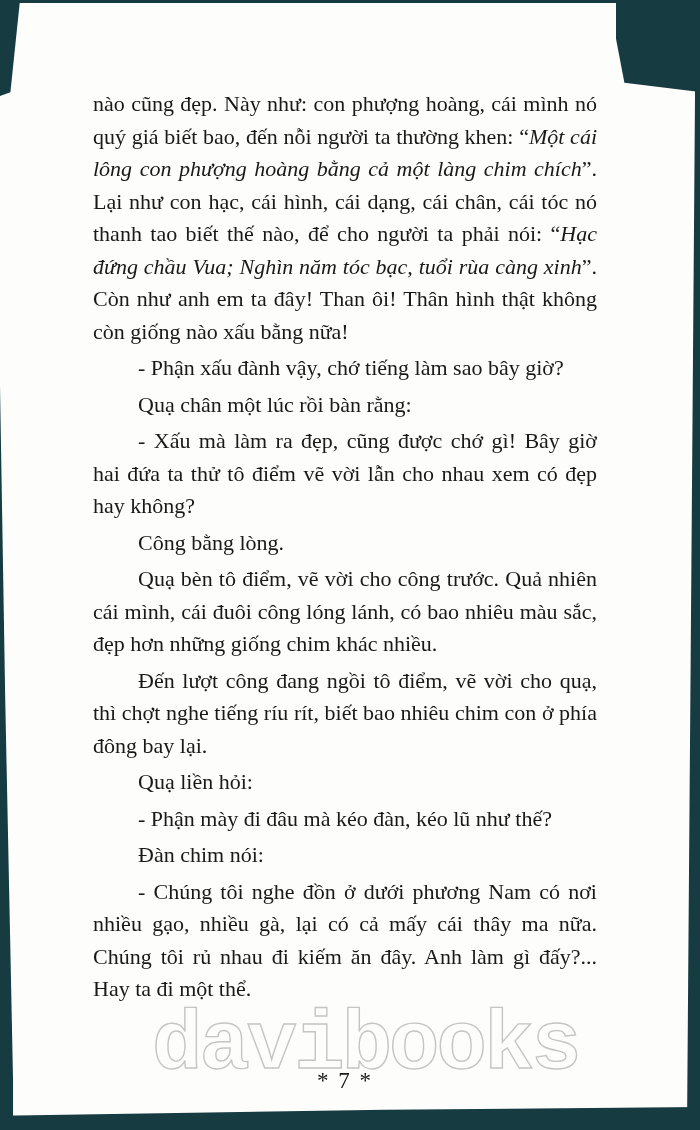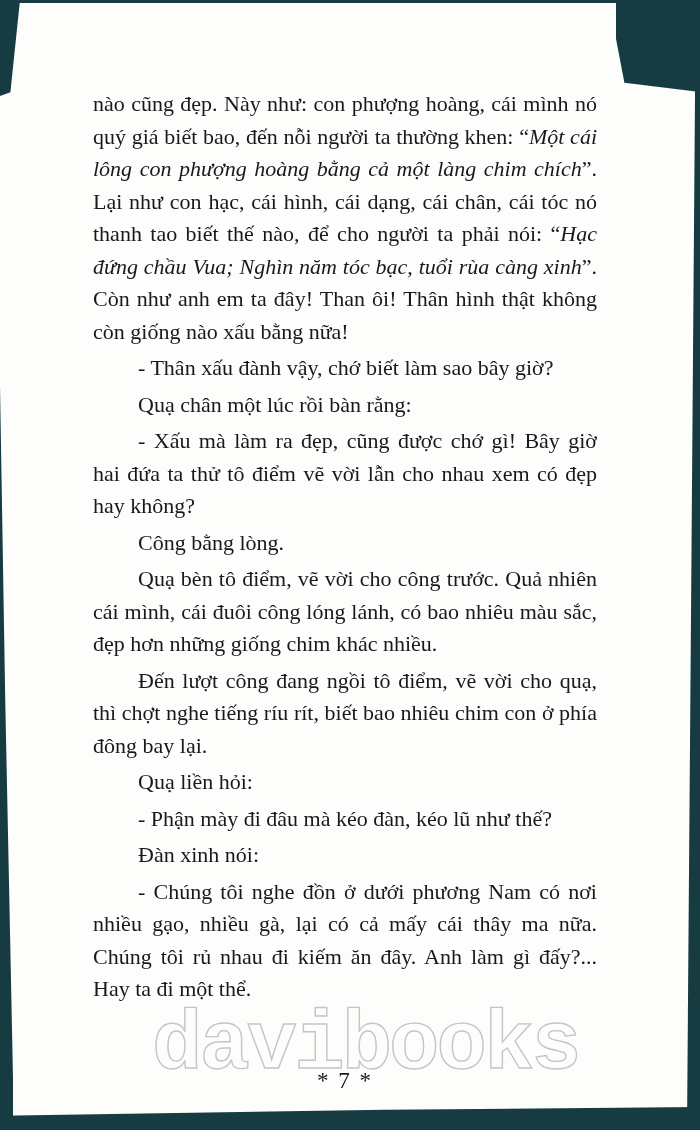--- a/index.html
+++ b/index.html
@@ -115,29 +115,29 @@
     left: 0; top: 1107px;
     width: 700px; height: 23px;
     clip-path: polygon(0 38%, 55% 12%, 100% 0, 100% 100%, 0 100%);
   }
 </style>
 </head>
 <body>
 
 <div class="text-block">
     <p><span>nào cũng đẹp. Này như: con phượng hoàng, cái mình nó quý giá biết bao, đến nỗi người ta thường khen: “</span><span class="em">Một cái lông con phượng hoàng bằng cả một làng chim chích</span><span>”. Lại như con hạc, cái hình, cái dạng, cái chân, cái tóc nó thanh tao biết thế nào, để cho người ta phải nói: “</span><span class="em">Hạc đứng chầu Vua; Nghìn năm tóc bạc, tuổi rùa càng xinh</span><span>”. Còn như anh em ta đây! Than ôi! Thân hình thật không còn giống nào xấu bằng nữa!</span></p>
-    <p class="indent"><span>- Thân xấu đành vậy, chớ biết làm sao bây giờ?</span></p>
+    <p class="indent"><span>- Phận xấu đành vậy, chớ tiếng làm sao bây giờ?</span></p>
     <p class="indent"><span>Quạ chân một lúc rồi bàn rằng:</span></p>
     <p class="indent"><span>- Xấu mà làm ra đẹp, cũng được chớ gì! Bây giờ hai đứa ta thử tô điểm vẽ vời lẫn cho nhau xem có đẹp hay không?</span></p>
     <p class="indent"><span>Công bằng lòng.</span></p>
     <p class="indent"><span>Quạ bèn tô điểm, vẽ vời cho công trước. Quả nhiên cái mình, cái đuôi công lóng lánh, có bao nhiêu màu sắc, đẹp hơn những giống chim khác nhiều.</span></p>
     <p class="indent"><span>Đến lượt công đang ngồi tô điểm, vẽ vời cho quạ, thì chợt nghe tiếng ríu rít, biết bao nhiêu chim con ở phía đông bay lại.</span></p>
     <p class="indent"><span>Quạ liền hỏi:</span></p>
     <p class="indent"><span>- Phận mày đi đâu mà kéo đàn, kéo lũ như thế?</span></p>
-    <p class="indent"><span>Đàn xinh nói:</span></p>
+    <p class="indent"><span>Đàn chim nói:</span></p>
     <p class="indent"><span>- Chúng tôi nghe đồn ở dưới phương Nam có nơi nhiều gạo, nhiều gà, lại có cả mấy cái thây ma nữa. Chúng tôi rủ nhau đi kiếm ăn đây. Anh làm gì đấy?... Hay ta đi một thể.</span></p>
   </div>
 
 <div class="watermark-brand">davibooks</div>
 
 <div class="watermark-slogan">Khát vọng tri thức</div>
 
 <div class="page-number">* 7 *</div>
 
 <div class="edge edge-top-line"></div>

